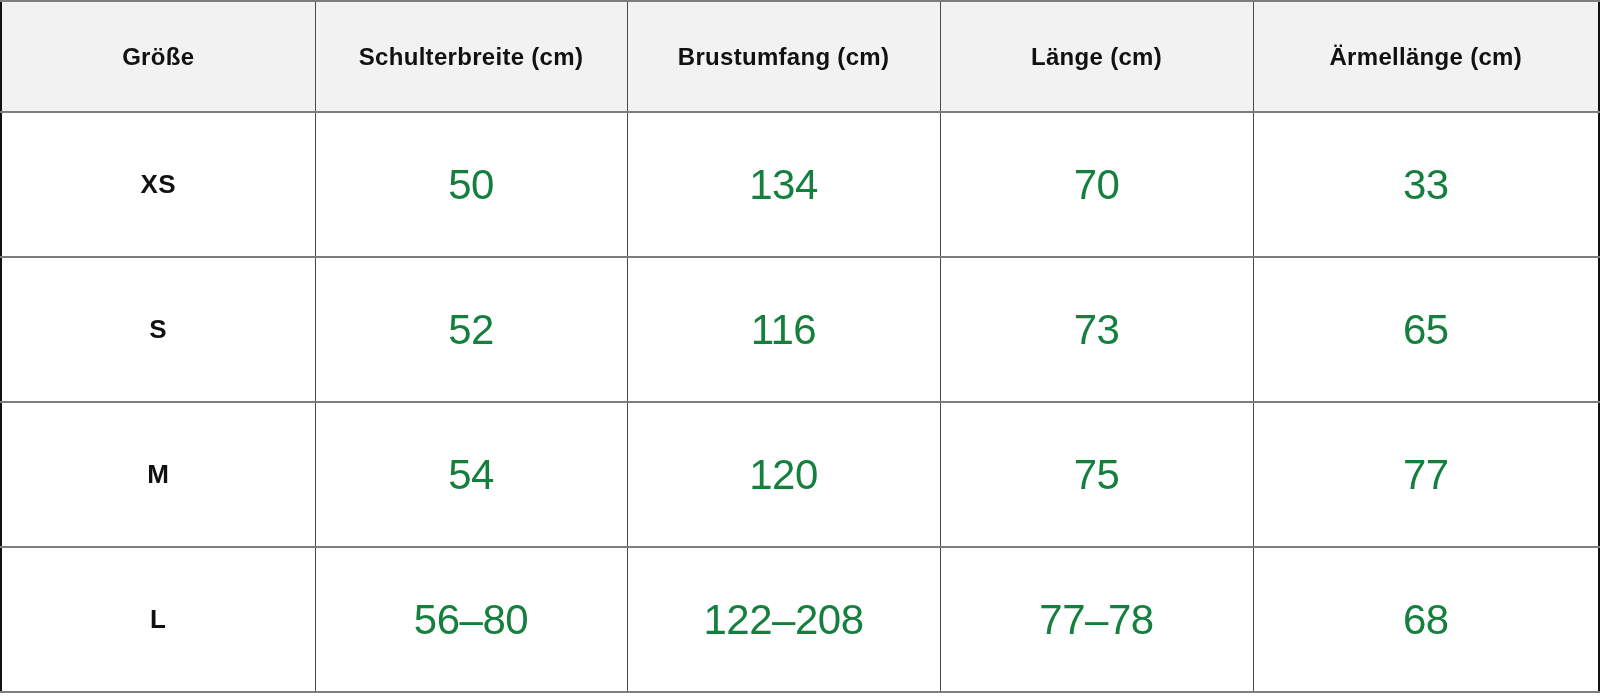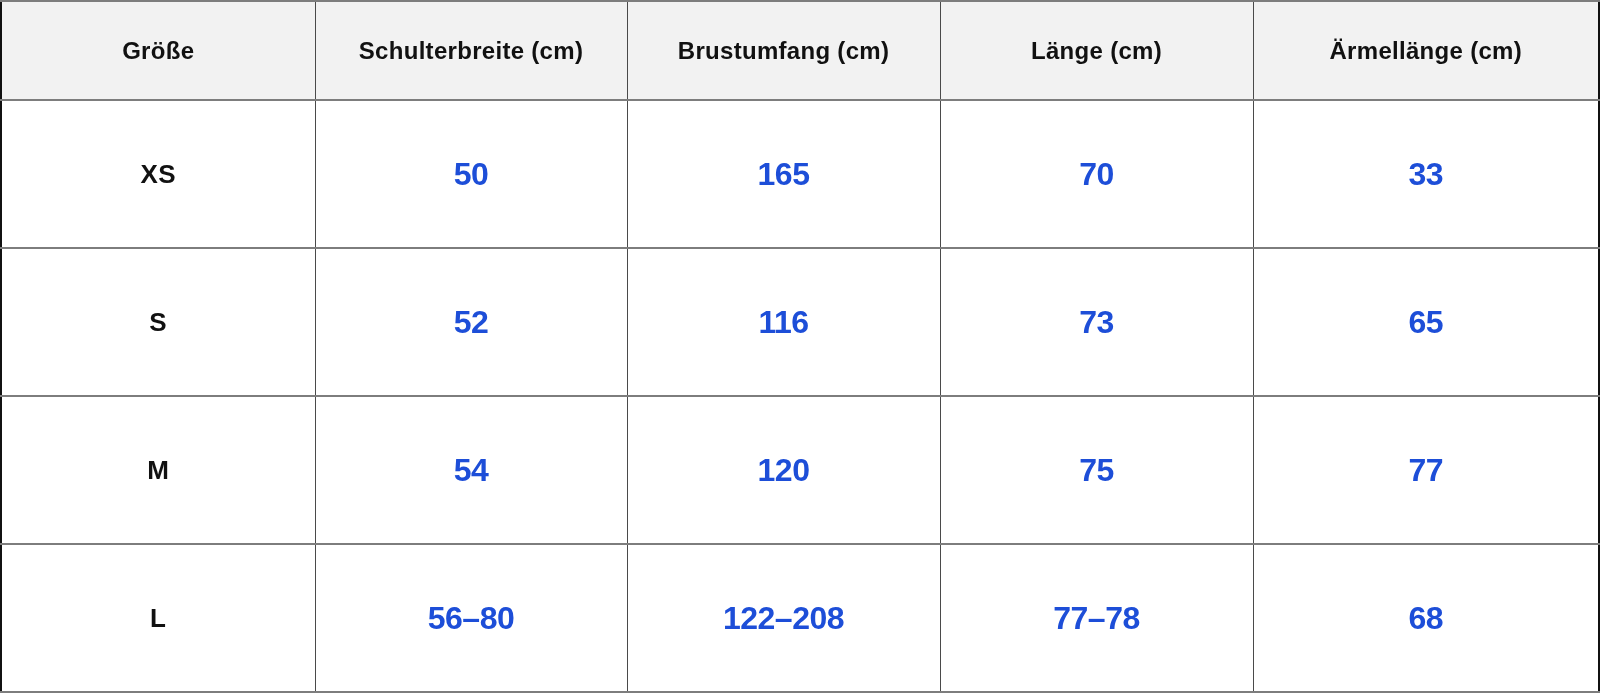--- a/index.html
+++ b/index.html
@@ -41,36 +41,36 @@
     border-left: 1px solid var(--v-border);
     border-right: 1px solid var(--v-border);
     border-top: 2px solid var(--h-border);
     border-bottom: 2px solid var(--h-border);
     text-align: center;
     vertical-align: middle;
     padding: 0;
   }
   thead th {
     background: var(--header-bg);
-    height: 99px;
+    height: 111px;
     font-size: 24px;
     font-weight: bold;
     letter-spacing: 0.3px;
   }
   tbody tr { height: 115px; margin-top: 20px; }
   td.size-cell {
     font-size: 26px;
     font-weight: bold;
     letter-spacing: 0.5px;
   }
   td.value-cell {
-    font-size: 32px;
-    font-weight: 700;
+    font-size: 42px;
+    font-weight: 400;
     letter-spacing: -0.5px;
-    color: #1d4ed8;
+    color: #15803d;
   }
 </style>
 </head>
 <body>
 
 <div class="page">
   <table class="size-table">
     <colgroup>
       <col class="c0">
         <col class="c1">
@@ -84,21 +84,21 @@
         <th>Schulterbreite (cm)</th>
         <th>Brustumfang (cm)</th>
         <th>Länge (cm)</th>
         <th>Ärmellänge (cm)</th>
       </tr>
     </thead>
     <tbody id="table-body">
         <tr>
           <td class="size-cell">XS</td>
           <td class="value-cell">50</td>
-          <td class="value-cell">165</td>
+          <td class="value-cell">134</td>
           <td class="value-cell">70</td>
           <td class="value-cell">33</td>
         </tr>
         <tr>
           <td class="size-cell">S</td>
           <td class="value-cell">52</td>
           <td class="value-cell">116</td>
           <td class="value-cell">73</td>
           <td class="value-cell">65</td>
         </tr>

